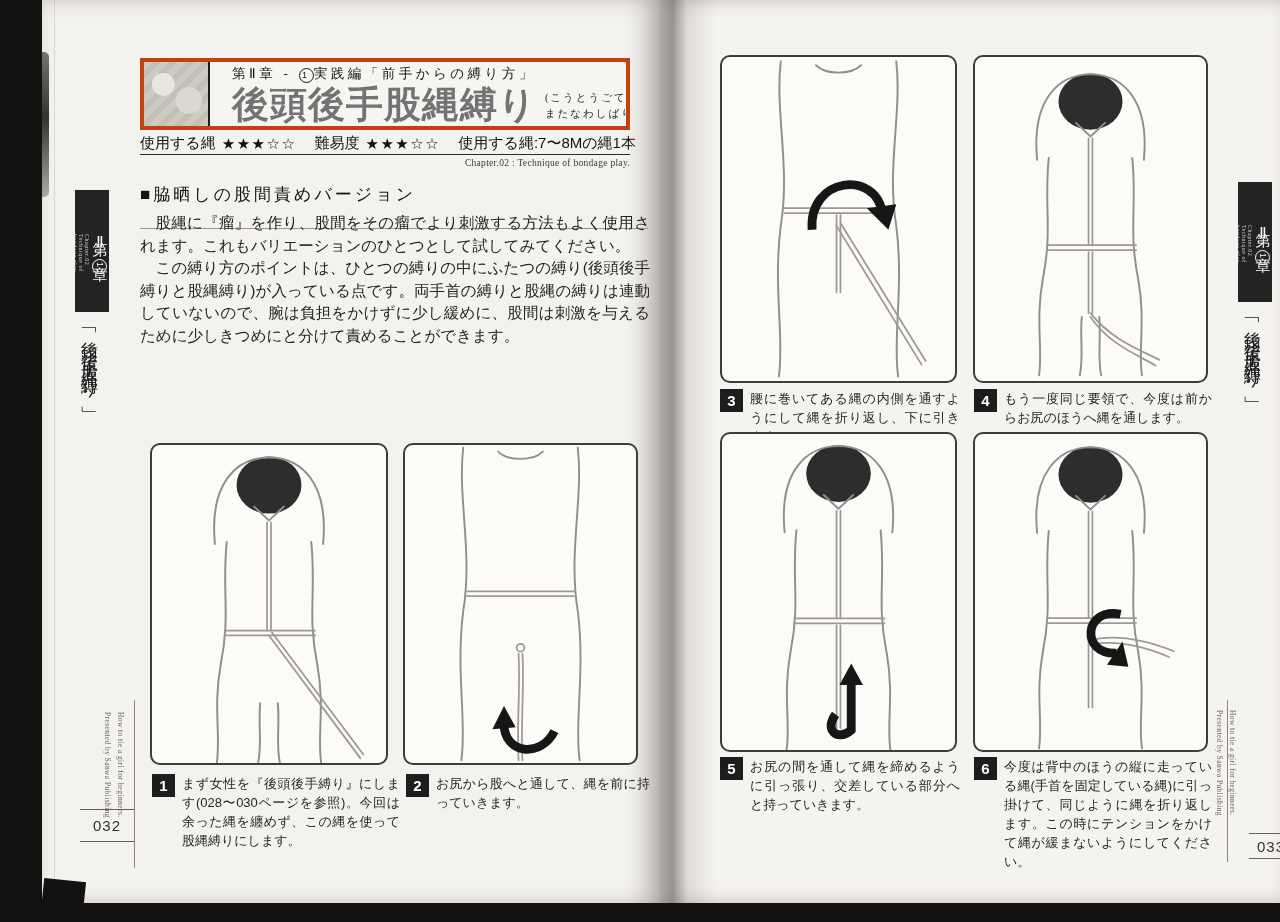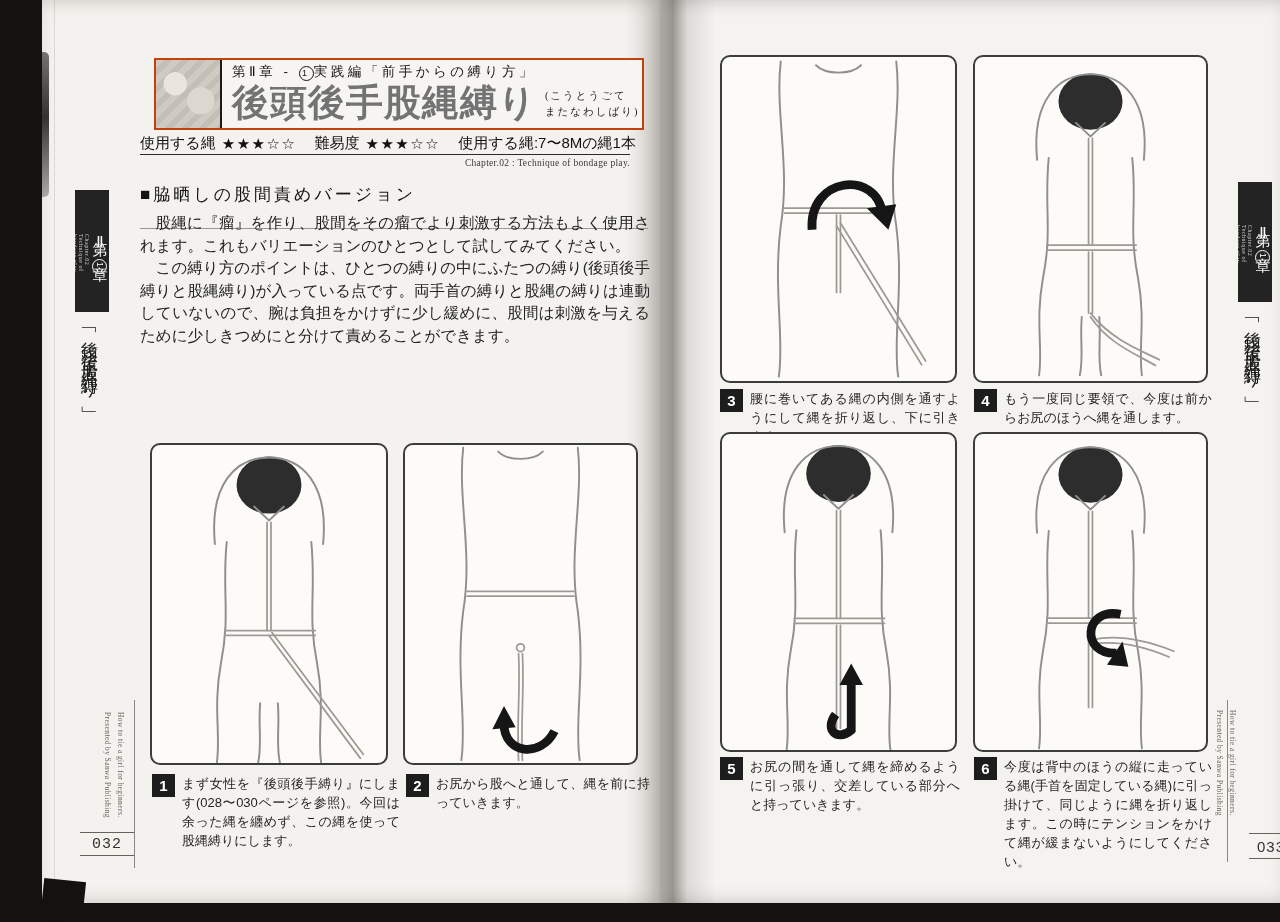--- a/index.html
+++ b/index.html
@@ -19,22 +19,22 @@
   .vtab{position:absolute;background:#232323;color:#fff;writing-mode:vertical-rl;
         display:flex;flex-direction:column;align-items:center;padding:10px 0 6px;box-sizing:border-box;}
   .vtab .tabmain{font-size:15px;letter-spacing:3px;display:inline-flex;align-items:center;}
   .vtab .tabsub{font-size:6px;letter-spacing:.5px;color:rgba(255,255,255,.72);margin-top:8px;
         font-family:"Liberation Serif",serif;max-height:46px;overflow:hidden;}
   .circ{display:inline-flex;align-items:center;justify-content:center;width:13px;height:13px;
         border:1.2px solid currentColor;border-radius:50%;font-size:9px;line-height:1;margin:2px 0;}
   .vtitle{position:absolute;writing-mode:vertical-rl;font-size:17px;letter-spacing:6px;color:#1c1c1c;}
 
   
-  .header-box{position:absolute;left:154px;top:58px;width:490px;height:72px;border:2px solid #c2410c;
-        background:#f7f5f1;box-sizing:border-box;display:flex;}
+  .header-box{position:absolute;left:140px;top:58px;width:490px;height:72px;border:4px solid #c2410c;
+        background:#f7f5f1;box-sizing:border-box;display:flex;gap:12px;}
   .thumb{flex:0 0 64px;height:100%;background:
         radial-gradient(circle at 30% 35%,#e9e5df 0 18%,transparent 19%),
         radial-gradient(circle at 70% 60%,#dcd7cf 0 22%,transparent 23%),
         repeating-linear-gradient(135deg,#cfcac2 0 6px,#c3beb6 6px 12px);
         border-right:2px solid #1b1b1b;}
   .head-right{flex:1;padding:3px 6px 0 10px;overflow:hidden;}
   .chapter-line{font-size:13.5px;letter-spacing:3.5px;color:#151515;white-space:nowrap;}
   .title-row{display:flex;align-items:flex-start;margin-top:1px;}
   .big-title{font-size:37px;font-weight:900;letter-spacing:1px;color:#737373;line-height:1.05;white-space:nowrap;}
   .furigana{margin-left:8px;margin-top:4px;font-size:10.5px;letter-spacing:2px;color:#222;line-height:1.5;white-space:nowrap;font-family:Liberation Serif, serif;}
@@ -161,21 +161,21 @@
   <div class="step" style="left:406px;top:774px;width:244px;">
     <span class="badge">2</span>
     <span class="txt">お尻から股へと通して、縄を前に持っていきます。</span>
   </div>
 
   <div class="vfoot" style="left:100px;top:712px;height:130px;">
     <div>How to tie a girl for beginners.</div>
     <div>Presented by Sanwa Publishing</div>
   </div>
   <div class="vrule" style="left:134px;top:700px;height:168px;"></div>
-  <div class="pageno" style="left:80px;top:832px;width:54px;height:24px;font-family:Liberation Mono, monospace;">032</div>
+  <div class="pageno" style="left:80px;top:809px;width:54px;height:33px;">032</div>
 
   <div class="panel" style="left:720px;top:55px;width:237px;height:328px;">
     <svg viewBox="0 0 238 322">
       <path class="body-line" d="M60,0 C54,52 70,108 60,168 C52,232 64,284 58,322"></path>
       <path class="body-line" d="M178,0 C184,52 168,108 178,168 C186,232 174,284 180,322"></path>
       <path class="body-line" d="M96,4 C106,14 132,14 142,4"></path>
       <path class="rope-line" d="M64,150 H174 M64,155 H174"></path>
       <path class="rope-line" d="M117,157 V236 M121,157 V236"></path>
       <path class="rope-line" d="M121,165 L208,306 M117,168 L204,310"></path>
       <path class="arrow-line" d="M92,172 C88,118 158,110 164,156"></path>

